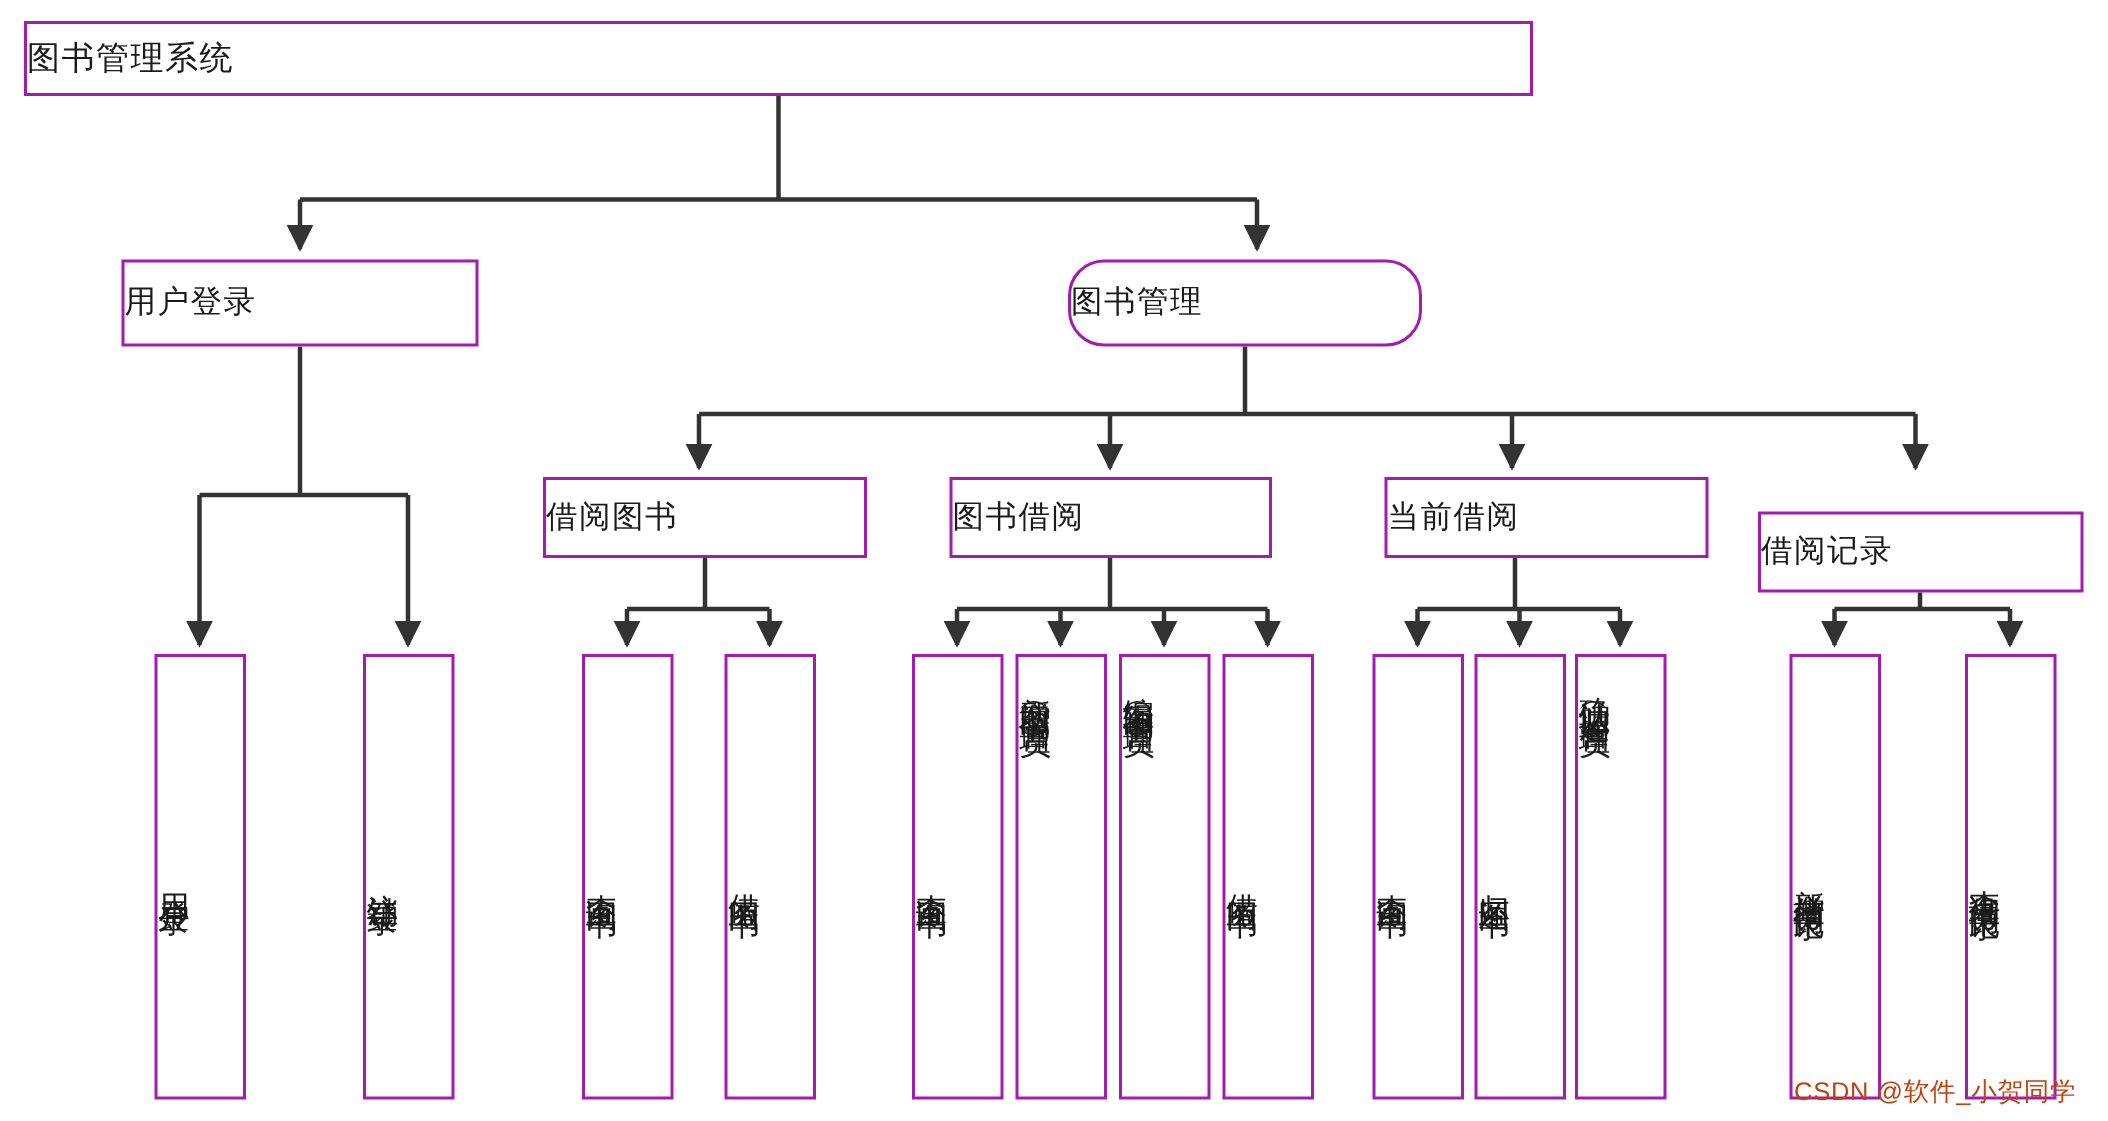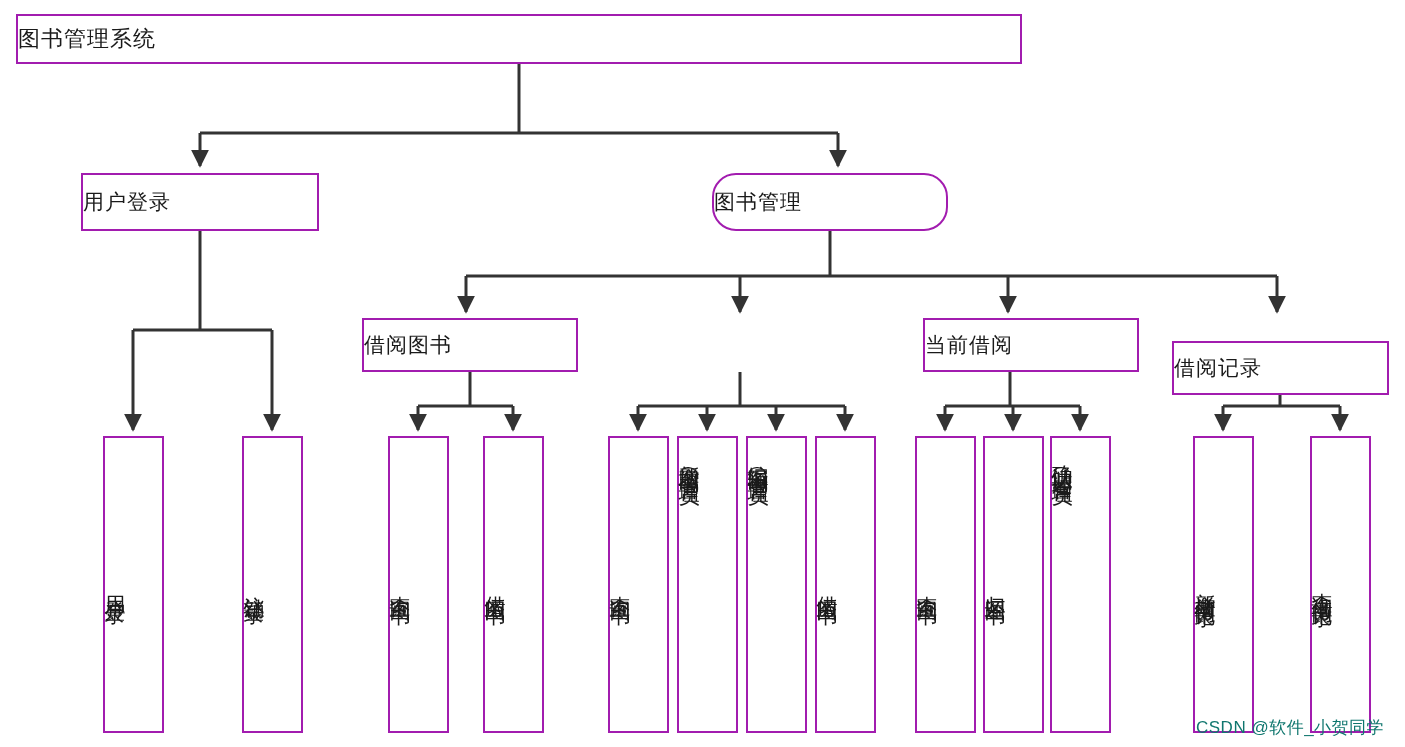--- a/index.html
+++ b/index.html
@@ -61,21 +61,21 @@
     letter-spacing: 3px;
     line-height: 1;
     white-space: nowrap;
   }
   .node.v.mid {
     align-items: center;
     padding-top: 0;
   }
   .watermark {
     position: absolute;
-    color: #0f766e;
+    color: #c2410c;
     font-size: 17px;
     white-space: nowrap;
     letter-spacing: 0.5px;
   }
 </style>
 </head>
 <body>
 
 <div id="canvas">
 
@@ -136,20 +136,23 @@
   <div class="node h" style="left: 81px; top: 173px; width: 238px; height: 58px;">
     <span class="label">用户登录</span>
   </div>
   <div class="node h" style="left: 712px; top: 173px; width: 236px; height: 58px; border-radius: 24px;">
     <span class="label">图书管理</span>
   </div>
 
   <div class="node h" style="left: 362px; top: 318px; width: 216px; height: 54px;">
     <span class="label">借阅图书</span>
   </div>
+  <div class="node h" style="left: 633px; top: 318px; width: 215px; height: 54px;">
+    <span class="label">图书借阅</span>
+  </div>
   <div class="node h" style="left: 903px; top: 318px; width: 216px; height: 54px; margin-left: 20px;">
     <span class="label">当前借阅</span>
   </div>
   <div class="node h" style="left: 1172px; top: 318px; width: 217px; height: 54px; margin-top: 23px;">
     <span class="label">借阅记录</span>
   </div>
 
   <div class="node v mid" style="left: 103px; top: 436px; width: 61px; height: 297px;">
     <span class="label">用户登录</span>
   </div>

